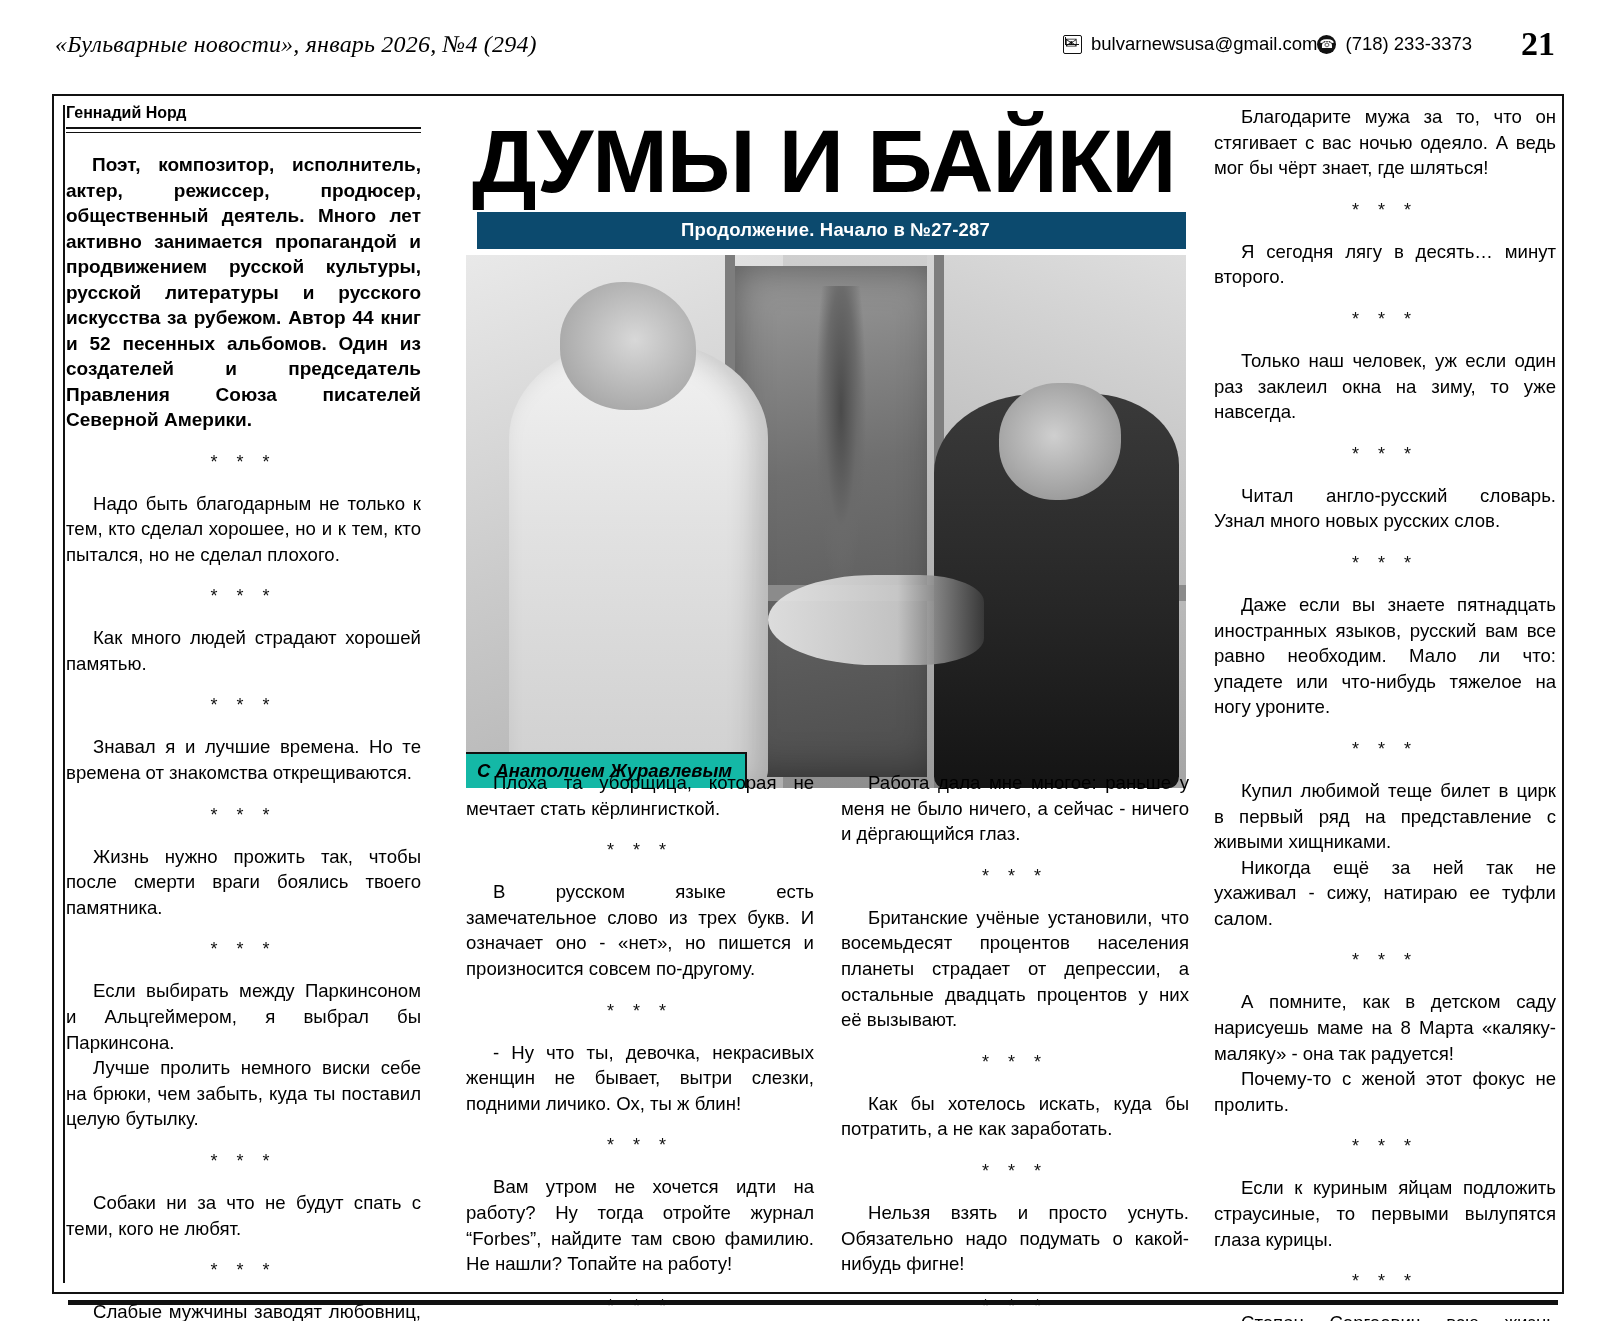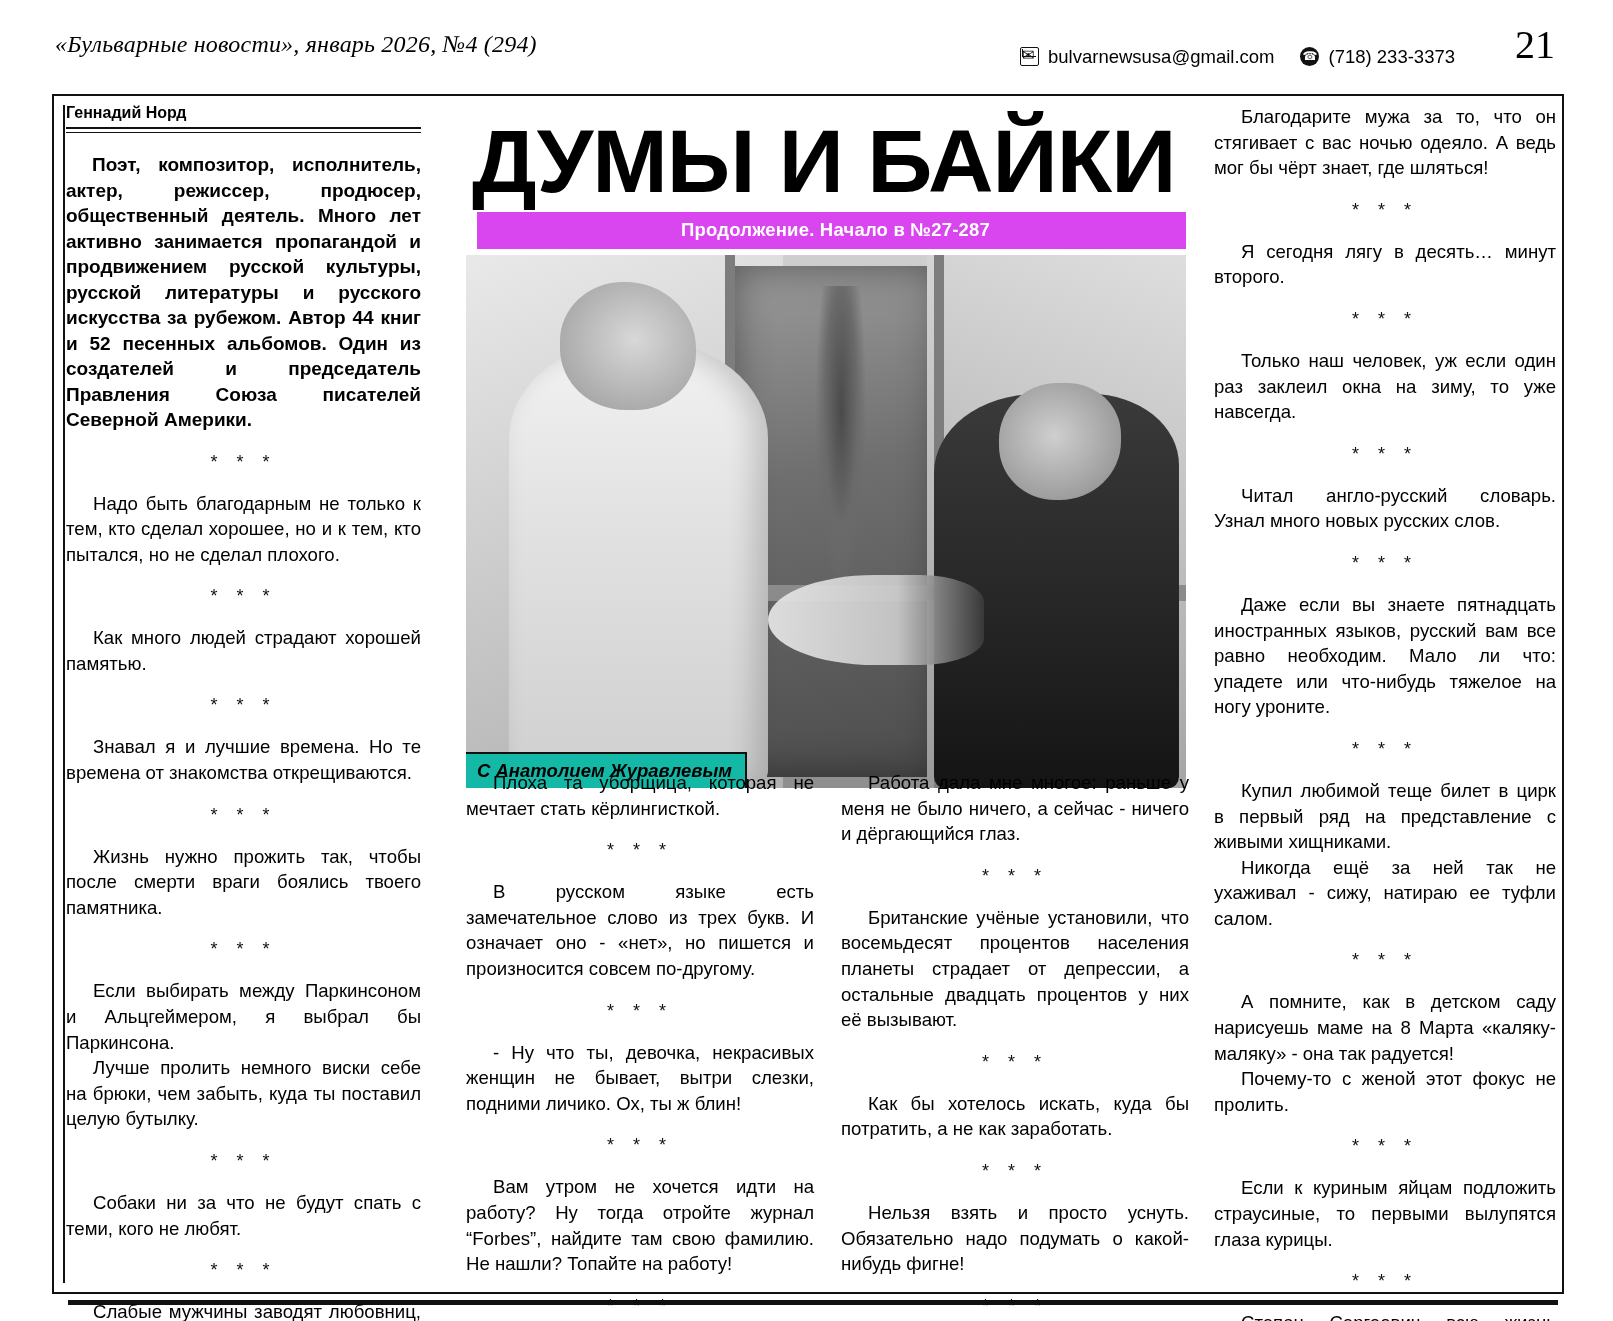--- a/index.html
+++ b/index.html
@@ -29,22 +29,21 @@
   .mast-left {
     font-family: "Liberation Serif", serif;
     font-style: italic;
     font-size: 24px;
     letter-spacing: .2px;
     white-space: nowrap;
   }
   .mast-right {
     margin-left: auto;
     display: flex;
-    align-items: flex-end;
-    gap: 26px;
+    align-items: center;
     font-size: 18.5px;
   }
   .contact {
     display: flex;
     align-items: center;
     gap: 9px;
     white-space: nowrap;
   }
   .mini-icon {
     width: 19px; height: 19px;
@@ -77,23 +76,24 @@
   .phone-icon {
     border-radius: 50%;
     background: #111;
     color: #fff;
     text-align: center;
     font-size: 12px;
     line-height: 19px;
   }
   .page-number {
     font-family: "Liberation Serif", serif;
-    font-size: 40px;
-    margin-left: 34px;
+    font-size: 34px;
+    margin-left: 49px;
     letter-spacing: 0;
+    font-weight: bold;
   }
 
   
   .page-frame {
     position: absolute;
     left: 52px;
     top: 94px;
     width: 1512px;
     height: 1200px;
     border: 2px solid #111;
@@ -177,21 +177,21 @@
     line-height: 86px;
     letter-spacing: -1px;
     white-space: nowrap;
     margin-left: 6px;
     margin-top: 2px;
     transform: scaleX(1.02);
     transform-origin: left center;
   }
   .subbar {
     margin-top: 8px;
-    background: #d946ef;
+    background: #0c4a6e;
     color: #fff;
     text-align: center;
     font-weight: bold;
     font-size: 18.5px;
     padding: 7px 0 8px 8px;
     letter-spacing: .2px;
     margin-left: 11px;
   }
 
   

